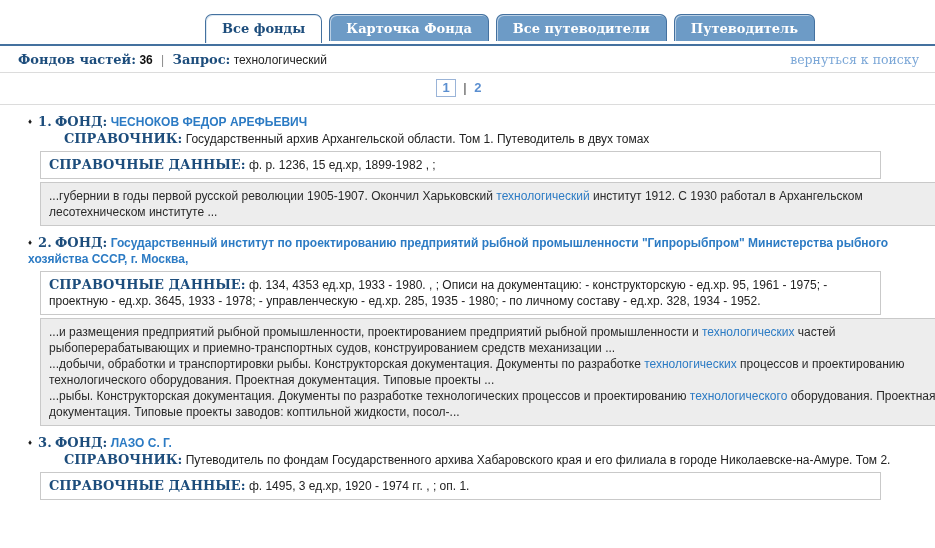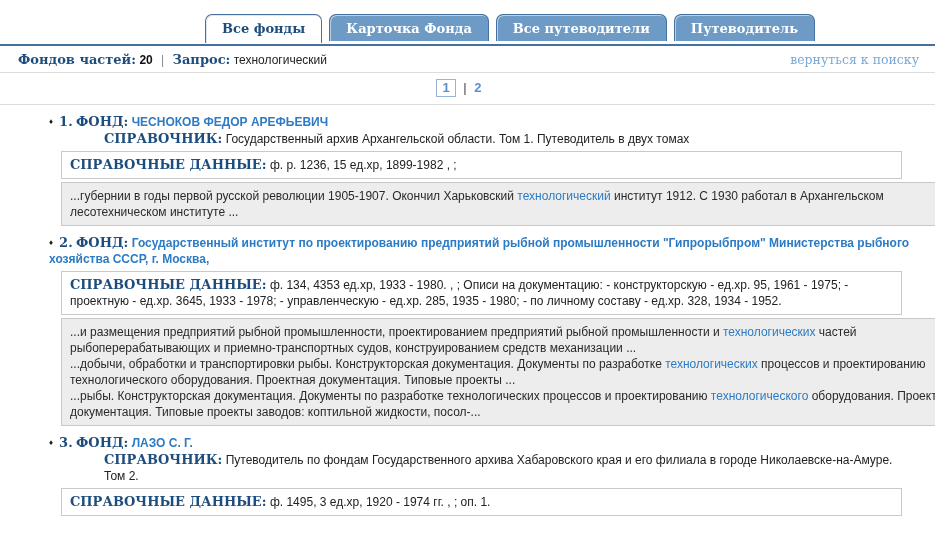--- a/index.html
+++ b/index.html
@@ -29,30 +29,30 @@
 
   
   .pagination{text-align:center;padding:6px 17px 7px 0;border-bottom:1px solid #dcdcdc;
               font-size:13px;}
   .pg-current{display:inline-block;border:1px solid #9ab4d8;color:#5b8fd0;font-weight:bold;
               padding:0 5px;line-height:16px;}
   .pg-sep{color:#444;padding:0 4px;}
   .pg-link{color:#5b8fd0;text-decoration:none;cursor:pointer;font-weight:bold;}
 
   
-  .results{padding-top:9px;margin-left:21px;}
+  .results{padding-top:9px;}
   .result{margin-bottom:9px;}
   .r-head{padding-left:28px;line-height:16px;padding-right:18px;}
   .bullet{color:#1a1a1a;font-size:8px;vertical-align:2px;margin-right:6px;}
   .r-num{font-family:"DejaVu Serif","Liberation Serif",serif;font-weight:bold;
          color:#1d4d7c;font-size:13px;}
   .r-lbl{font-family:"DejaVu Serif","Liberation Serif",serif;font-weight:bold;
          color:#1d4d7c;font-size:13px;}
   .fond-link{color:#2c7bc4;font-weight:bold;text-decoration:none;cursor:pointer;font-size:12px;}
-  .r-sprav{padding-left:83px;line-height:16px;margin-top:1px;padding-right:18px;}
+  .r-sprav{padding-left:64px;line-height:16px;margin-top:1px;padding-right:18px;}
   .r-sprav-text{color:#222;}
   .data-box{box-sizing:border-box;width:841px;margin:4px 0 3px 40px;background:#fff;
             border:1px solid #c9c9c9;padding:5px 8px;line-height:16px;}
   .snippet-box{box-sizing:border-box;width:910px;margin-left:40px;background:#ededed;
                border:1px solid #c9c9c9;padding:5px 8px;line-height:16px;color:#2a2a2a;}
   .snip{margin:0;}
   .hl{color:#2c7bc4;}
 </style>
 </head>
 <body>
@@ -62,21 +62,21 @@
   <div class="tabbar">
     <div class="tab active">Все фонды</div>
     <div class="tab">Карточка Фонда</div>
     <div class="tab">Все путеводители</div>
     <div class="tab">Путеводитель</div>
   </div>
 
   <div class="infobar">
     <div>
       <span class="serif-lbl">Фондов частей:</span>
-      <span class="info-val">20</span>
+      <span class="info-val">36</span>
       <span class="info-sep">|</span>
       <span class="serif-lbl">Запрос:</span>
       <span class="query-val">технологический</span>
     </div>
     <a class="back-link">вернуться к поиску</a>
   </div>
 
   <div class="pagination">
     <span class="pg-current">1</span>
     <span class="pg-sep">|</span>

